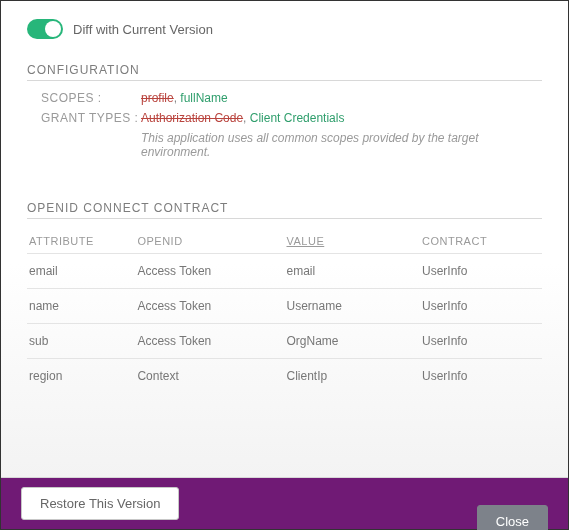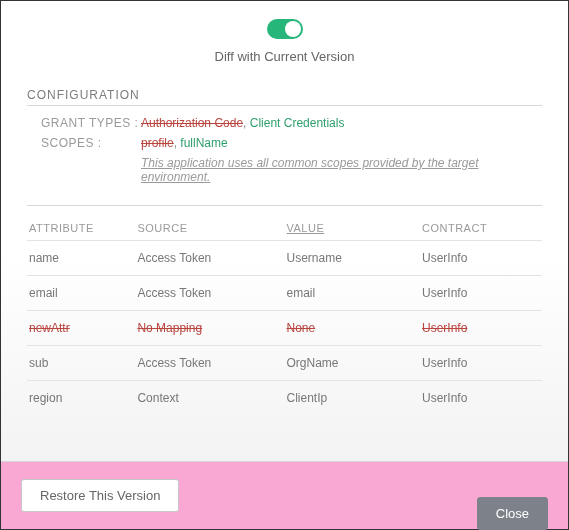--- a/index.html
+++ b/index.html
@@ -39,21 +39,20 @@
   .body {
     flex: 1 1 auto;
     background: linear-gradient(#ffffff 0%, #ffffff 55%, #f3f3f3 100%);
     padding: 18px 26px 10px 26px;
     overflow: hidden;
     color: #555;
   }
   .toggle-row {
     display: flex; align-items: center; gap: 10px;
     margin-bottom: 14px;
-    flex-direction: column;
   }
   .toggle {
     width: 36px; height: 20px;
     background: #27b67a;
     border-radius: 10px;
     position: relative;
     cursor: pointer;
   }
   .toggle::after {
     content: "";
@@ -96,21 +95,20 @@
     color: #b9443e;
     text-decoration: line-through;
   }
   .added {
     color: #2f9e6c;
   }
   .scope-note {
     margin: 6px 0 0 100px;
     font-style: italic;
     color: #9a9a9a;
-    text-decoration: underline;
   }
   .contract-table {
     width: 100%;
     font-size: 12px;
     color: #777;
     border-collapse: collapse;
     margin-top: 4px;
   }
   .contract-table th {
     text-align: left;
@@ -128,23 +126,23 @@
   .contract-table .col-attr { width: 80px; }
   .contract-table .col-src  { width: 110px; }
   .contract-table .col-val  { width: 100px; text-decoration: underline; }
   .contract-table .col-con  { width: 90px; margin-top: 48px; }
   .row-removed td { }
   .row-removed td span {
     color: #b9443e;
     text-decoration: line-through;
   }
   .footer {
-    height: 68px;
+    height: 52px;
     border-top: 1px solid #d7d7d7;
-    background: #f9a8d4;
+    background: #701a75;
     display: flex;
     align-items: center;
     justify-content: space-between;
     padding: 0 20px;
   }
   .btn {
     font-size: 13px;
     padding: 8px 18px;
     border-radius: 3px;
     cursor: pointer;
@@ -171,65 +169,60 @@
 
     <div class="toggle-row">
       <div class="toggle"></div>
       <span class="toggle-label">Diff with Current Version</span>
     </div>
 
     <div class="section-heading">CONFIGURATION</div>
     <hr class="section-rule">
 
     <div class="config">
+      <div class="config-row">
+        <div class="config-label">SCOPES :</div>
+        <div>
+          <span class="removed">profile</span><span>, </span><span class="added">fullName</span>
+        </div>
+      </div>
       <div class="config-row">
         <div class="config-label">GRANT TYPES :</div>
         <div>
           <span class="removed">Authorization Code</span><span>, </span><span class="added">Client Credentials</span>
         </div>
       </div>
-      <div class="config-row">
-        <div class="config-label">SCOPES :</div>
-        <div>
-          <span class="removed">profile</span><span>, </span><span class="added">fullName</span>
-        </div>
-      </div>
       <div class="scope-note">This application uses all common scopes provided by the target environment.</div>
     </div>
 
     <div style="height:18px"></div>
 
+    <div class="section-heading">OPENID CONNECT CONTRACT</div>
     <hr class="section-rule">
 
     <table class="contract-table">
       <thead>
         <tr>
           <th class="col-attr">ATTRIBUTE</th>
-          <th class="col-src">SOURCE</th>
+          <th class="col-src">OPENID</th>
           <th class="col-val">VALUE</th>
           <th class="col-con">CONTRACT</th>
         </tr>
       </thead>
       <tbody id="contract-body">
           <tr>
+            <td><span>email</span></td>
+            <td><span>Access Token</span></td>
+            <td><span>email</span></td>
+            <td><span>UserInfo</span></td>
+          </tr>
+          <tr>
             <td><span>name</span></td>
             <td><span>Access Token</span></td>
             <td><span>Username</span></td>
-            <td><span>UserInfo</span></td>
-          </tr>
-          <tr>
-            <td><span>email</span></td>
-            <td><span>Access Token</span></td>
-            <td><span>email</span></td>
-            <td><span>UserInfo</span></td>
-          </tr>
-          <tr class="row-removed">
-            <td><span>newAttr</span></td>
-            <td><span>No Mapping</span></td>
-            <td><span>None</span></td>
             <td><span>UserInfo</span></td>
           </tr>
           <tr>
             <td><span>sub</span></td>
             <td><span>Access Token</span></td>
             <td><span>OrgName</span></td>
             <td><span>UserInfo</span></td>
           </tr>
           <tr>
             <td><span>region</span></td>

